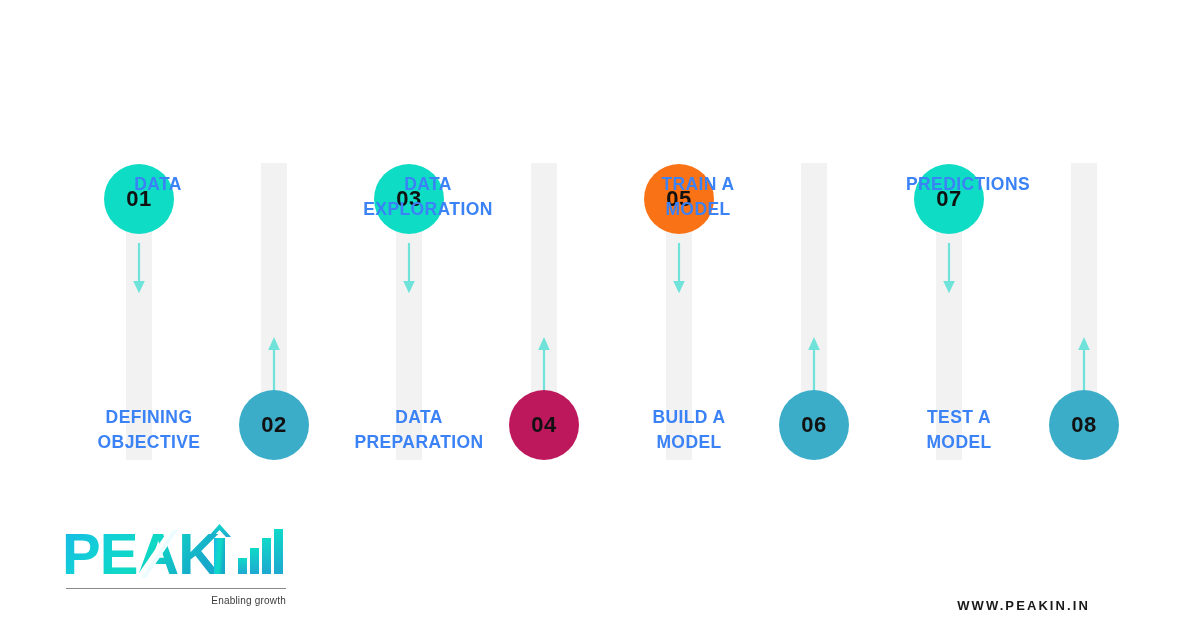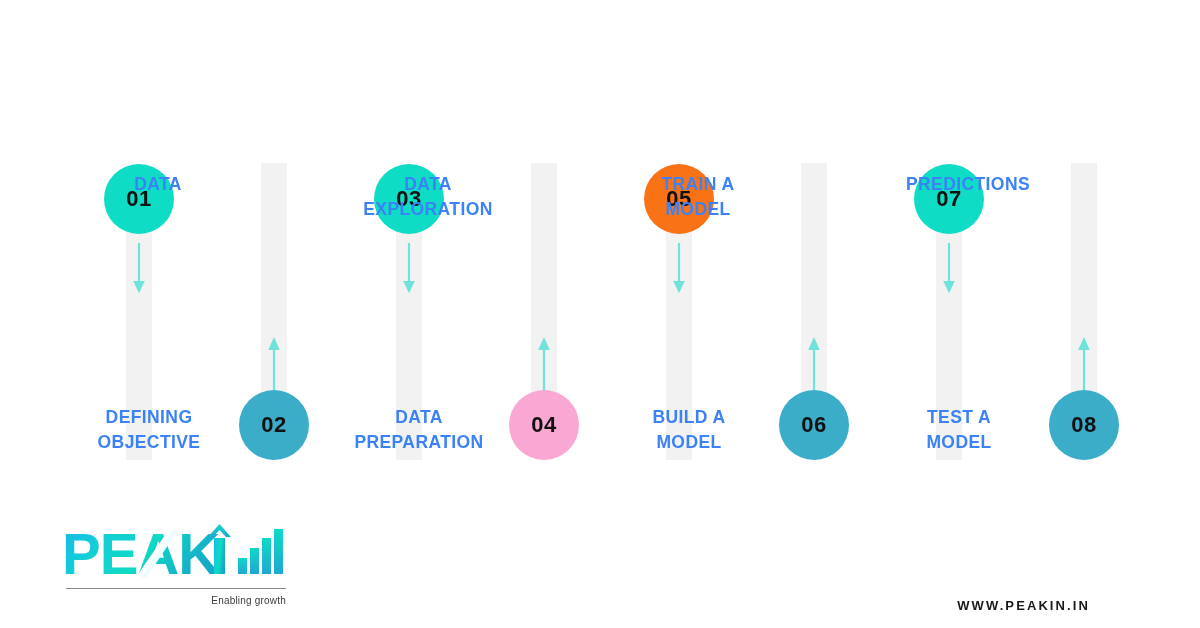--- a/index.html
+++ b/index.html
@@ -150,21 +150,21 @@
           <div>DATA</div>
           <div>PREPARATION</div>
         </div>
       </div>
       <div class="step up" style="left: 450px;">
         <div class="bar"></div>
         <svg class="arrow" viewBox="0 0 14 56" preserveAspectRatio="none">
           <line x1="7" y1="14" x2="7" y2="56" stroke="#6fe3da" stroke-width="2.2"></line>
           <polygon points="7,2 1.2,15 12.8,15" fill="#6fe3da"></polygon>
         </svg>
-        <div class="badge" style="background: #f9a8d4;">04</div>
+        <div class="badge" style="background: #be185d;">04</div>
         <div class="label">
           <div>DATA</div>
           <div>EXPLORATION</div>
         </div>
       </div>
       <div class="step down" style="left: 585px;">
         <div class="bar"></div>
         <svg class="arrow" viewBox="0 0 14 56" preserveAspectRatio="none">
           <line x1="7" y1="0" x2="7" y2="42" stroke="#6fe3da" stroke-width="2.2"></line>
           <polygon points="7,54 1.2,41 12.8,41" fill="#6fe3da"></polygon>

